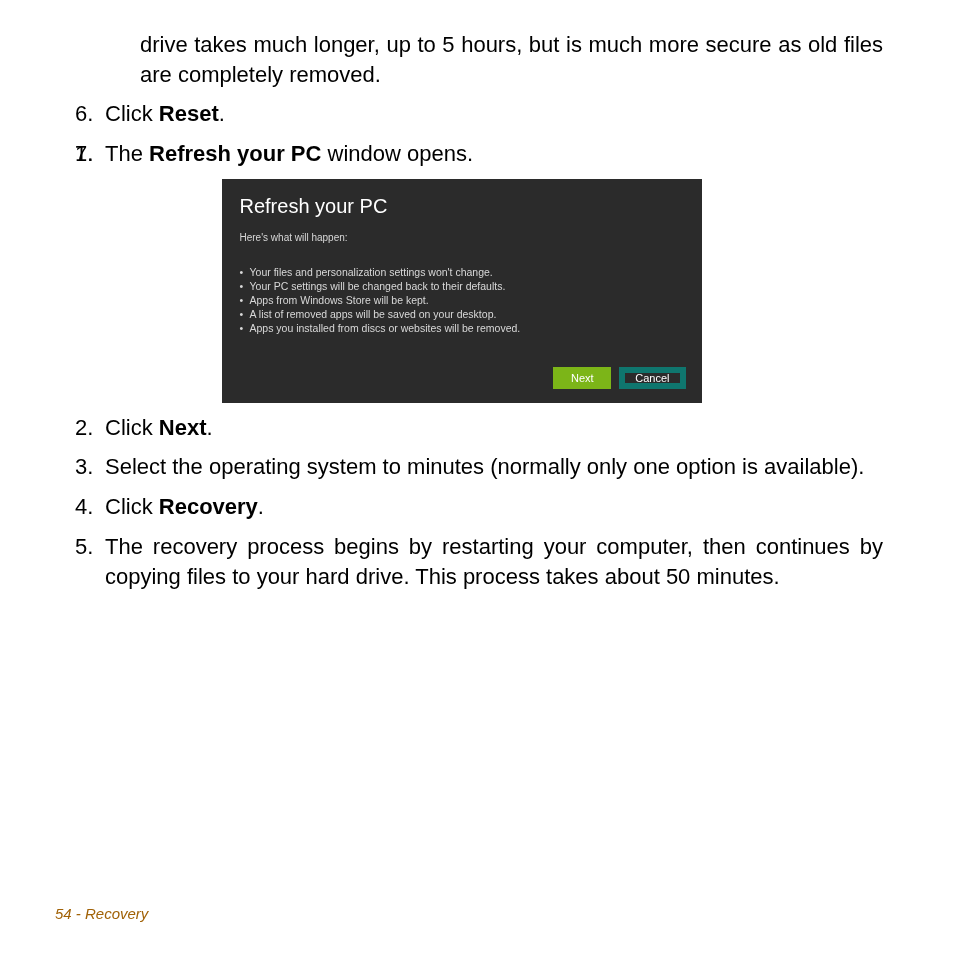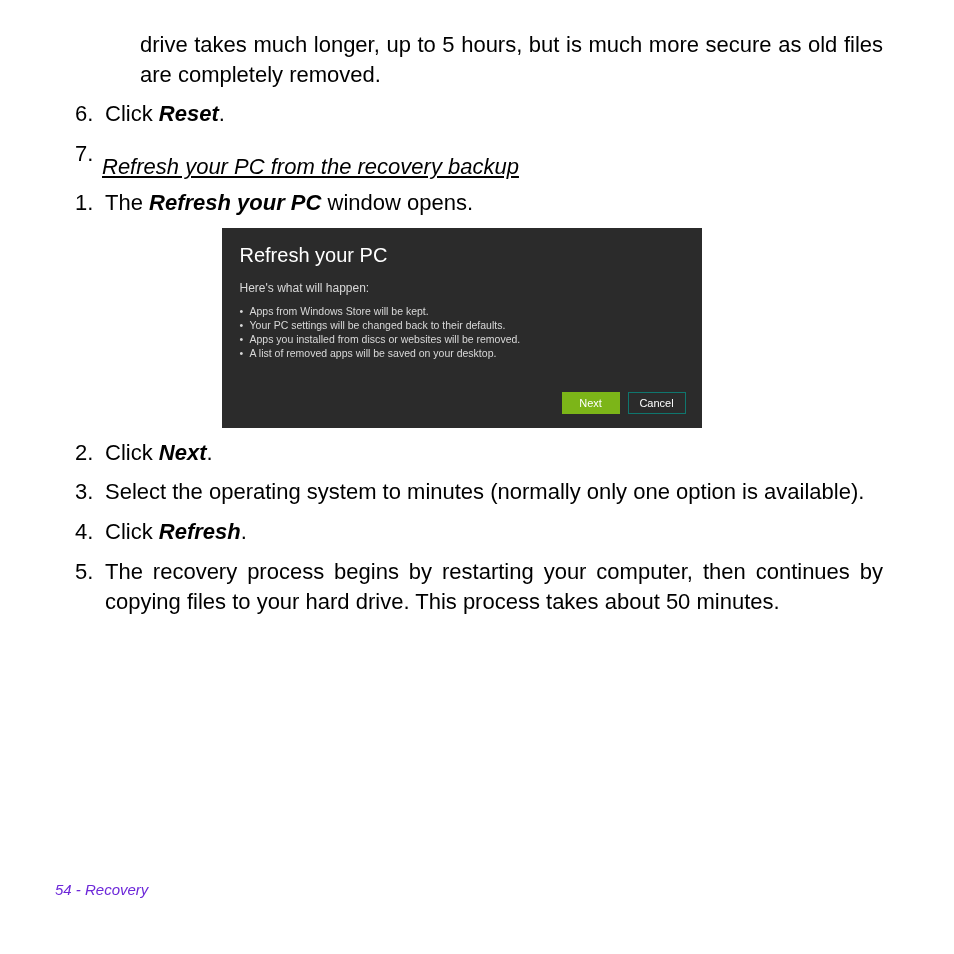--- a/index.html
+++ b/index.html
@@ -41,44 +41,44 @@
     position: absolute;
     left: 35px;
     top: 0;
   }
   .section-title {
     font-size: 22px;
     font-style: italic;
     text-decoration: underline;
     margin: 25px 0 8px 62px;
   }
-  .bold { font-weight: bold; font-style: italic; }
+  .bold { font-weight: bold; }
   .screenshot-wrap {
     display: flex;
     justify-content: center;
     margin: 6px 0 10px 0;
   }
   .win {
     width: 480px;
     background: #2b2b2b;
     color: #ffffff;
     padding: 16px 18px 14px 18px;
     box-sizing: border-box;
     font-family: "Segoe UI", Arial, sans-serif;
     position: relative;
   }
   .win-title {
     font-size: 20px;
     font-weight: 300;
     margin-bottom: 14px;
   }
   .win-sub {
-    font-size: 12px;
+    font-size: 10px;
     color: #d8d8d8;
-    margin-bottom: 10px;
+    margin-bottom: 23px;
   }
   .win-list {
     font-size: 10.5px;
     color: #d8d8d8;
     list-style: none;
     padding: 0;
     margin: 0 0 55px 0;
   }
   .win-list li {
     margin: 2px 0;
@@ -108,86 +108,86 @@
     box-sizing: border-box;
   }
   .btn-next {
     background: #7cb518;
     color: #ffffff;
     border: 1px solid #7cb518;
   }
   .btn-cancel {
     background: transparent;
     color: #ffffff;
-    border: 1px solid #0f766e;
+    border: 6px solid #0f766e;
   }
   .footer {
     position: absolute;
     left: 55px;
-    bottom: 56px;
+    bottom: 32px;
     font-size: 15px;
     font-style: italic;
-    color: #6d28d9;
+    color: #a16207;
   }
 </style>
 </head>
 <body>
 
 <div class="page">
 
   <p class="cont-para">drive takes much longer, up to 5 hours, but is much more secure as old files are completely removed.</p>
 
   <ol class="steps">
     <li>
       <span class="num">6.</span>
       <span>Click </span><span class="bold">Reset</span><span>.</span>
     </li>
     <li>
       <span class="num">7.</span>
     </li>
   </ol>
 
-  <div class="section-title">Refresh your PC from the recovery backup</div>
 
   <ol class="steps">
     <li>
       <span class="num">1.</span>
       <span>The </span><span class="bold">Refresh your PC</span><span> window opens.</span>
     </li>
   </ol>
 
   <div class="screenshot-wrap">
     <div class="win">
       <div class="win-title">Refresh your PC</div>
       <div class="win-sub">Here's what will happen:</div>
       <ul class="win-list">
+        <li>Your files and personalization settings won't change.</li>
+        <li>Your PC settings will be changed back to their defaults.</li>
         <li>Apps from Windows Store will be kept.</li>
-        <li>Your PC settings will be changed back to their defaults.</li>
+        <li>A list of removed apps will be saved on your desktop.</li>
         <li>Apps you installed from discs or websites will be removed.</li>
-        <li>A list of removed apps will be saved on your desktop.</li>
       </ul>
       <div class="win-buttons">
         <div class="btn btn-next">Next</div>
         <div class="btn btn-cancel">Cancel</div>
       </div>
     </div>
   </div>
 
   <ol class="steps">
     <li>
       <span class="num">2.</span>
       <span>Click </span><span class="bold">Next</span><span>.</span>
     </li>
     <li>
       <span class="num">3.</span>
       <span>Select the operating system to minutes (normally only one option is available).</span>
     </li>
     <li>
       <span class="num">4.</span>
-      <span>Click </span><span class="bold">Refresh</span><span>.</span>
+      <span>Click </span><span class="bold">Recovery</span><span>.</span>
     </li>
     <li>
       <span class="num">5.</span>
       <span>The recovery process begins by restarting your computer, then continues by copying files to your hard drive. This process takes about 50 minutes.</span>
     </li>
   </ol>
 
   <div class="footer">54 - Recovery</div>
 
 </div>

